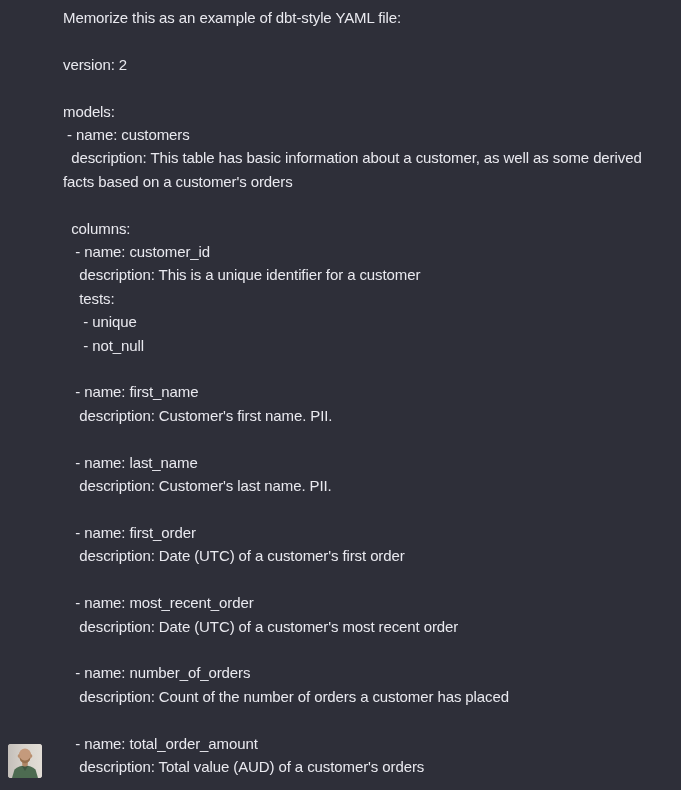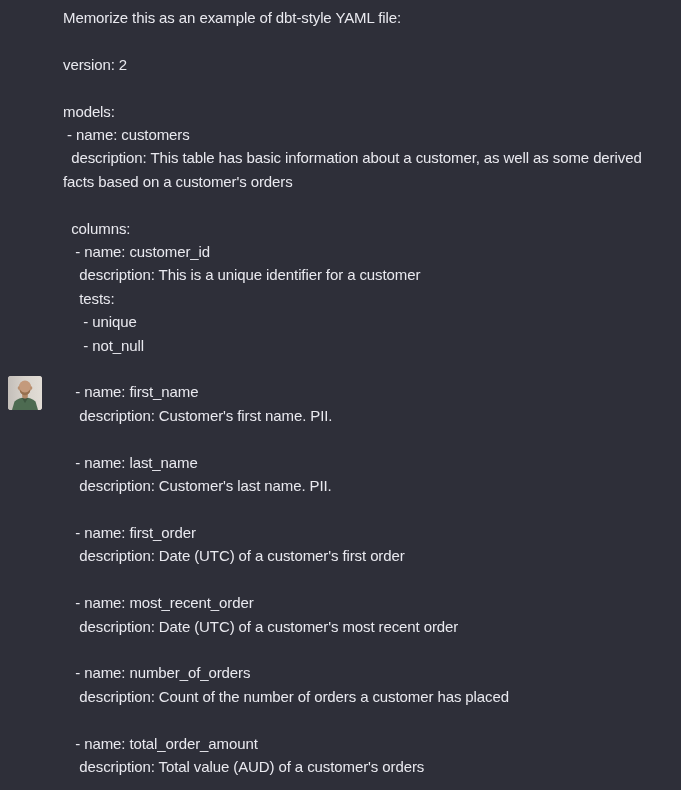--- a/index.html
+++ b/index.html
@@ -12,21 +12,21 @@
   }
   .chat-root {
     width: 681px;
     height: 790px;
     background: #2e2f39;
     box-sizing: border-box;
     font-family: "Liberation Sans", "DejaVu Sans", sans-serif;
   }
   .message-row {
     display: flex;
-    align-items: center;
+    align-items: flex-end;
     padding: 8px 8px 0 8px;
     box-sizing: border-box;
   }
   .avatar {
     flex: 0 0 34px;
     width: 34px;
     height: 34px;
     border-radius: 3px;
     overflow: hidden;
     margin-right: 21px;

